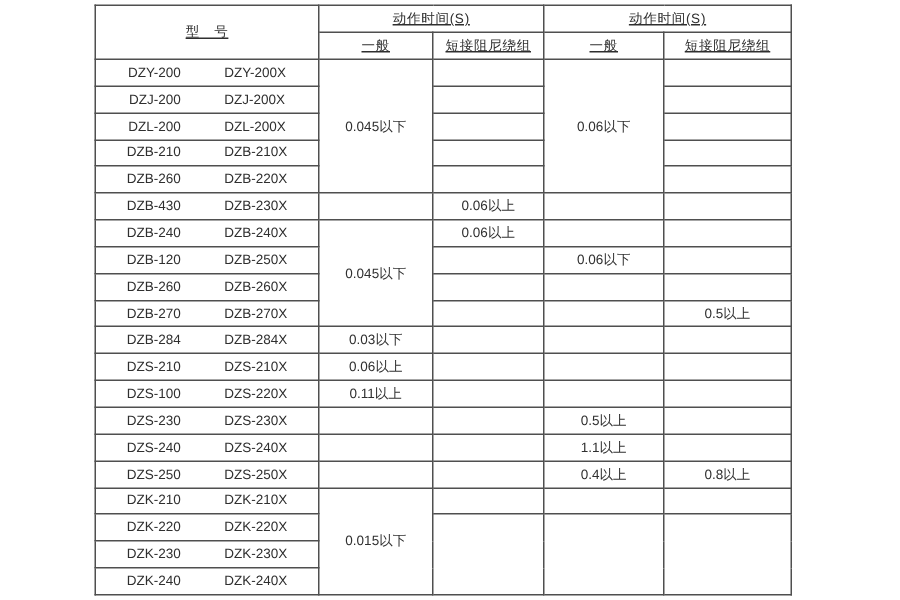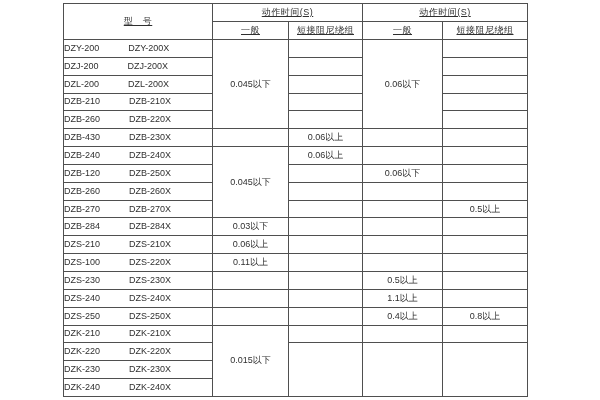--- a/index.html
+++ b/index.html
@@ -14,21 +14,21 @@
     font-size:9px;line-height:1;
   }
   table.spec th, table.spec td{
     border:1px solid #4f4f4f;
     padding:0;text-align:center;vertical-align:middle;
     font-weight:normal;color:#2f2f2f;
     overflow:hidden;white-space:nowrap;
   }
   thead tr{height:18px;}
   tbody tr{height:17.85px;}
-  .mpair{display:flex;align-items:center;gap:29px;}
+  .mpair{display:flex;justify-content:center;align-items:center;gap:29px;}
   .mpair span{display:inline-block;}
   th{font-size:9px;letter-spacing:0.5px;text-decoration:underline;}
 </style>
 </head>
 <body>
 
 <table class="spec">
   <colgroup>
     <col style="width:149px">
       <col style="width:76px">

